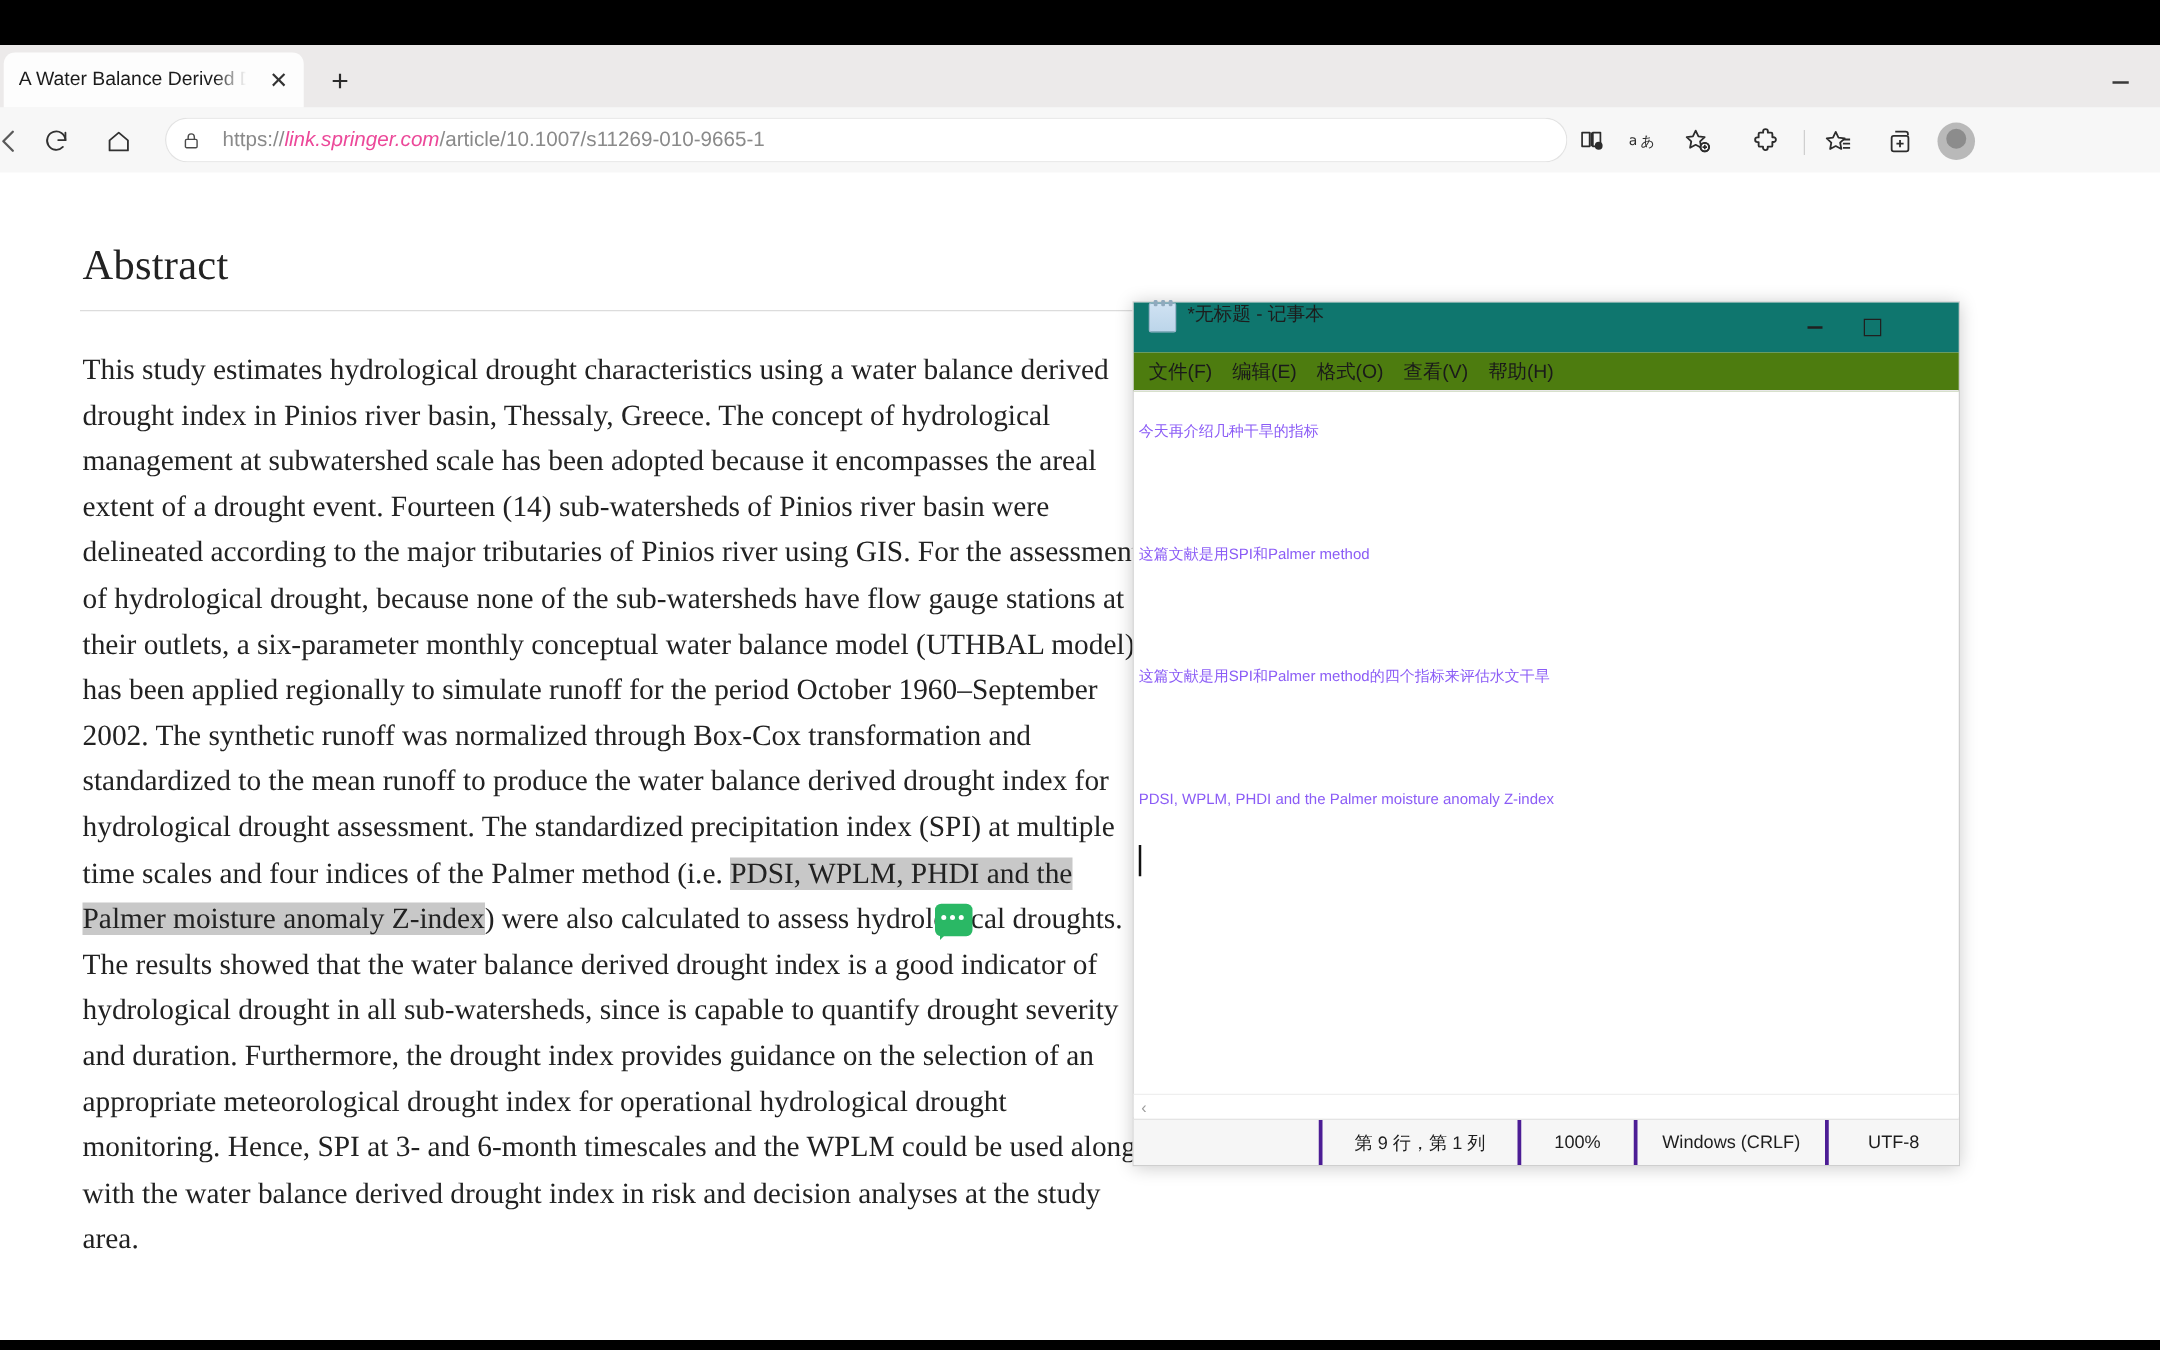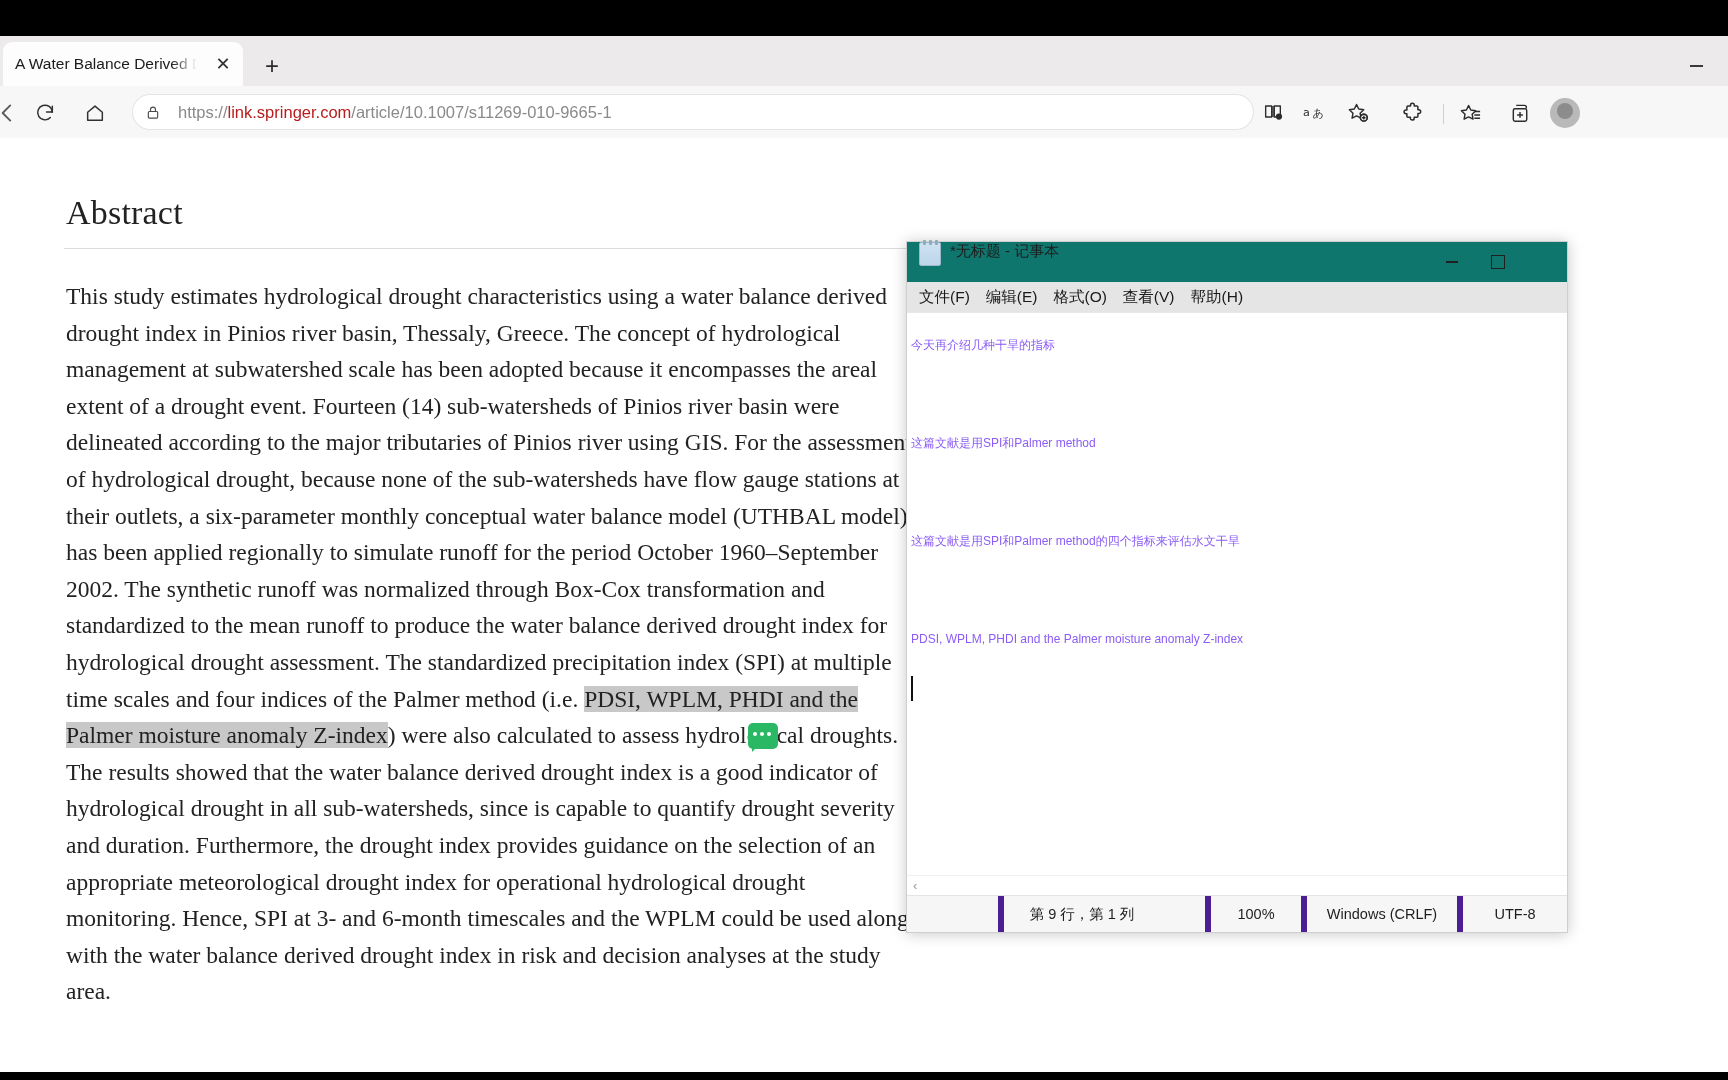--- a/index.html
+++ b/index.html
@@ -69,21 +69,21 @@
 
   .omnibox{
     position:absolute;left:132px;top:8px;width:1122px;height:36px;
     background:#fff;border-radius:18px;display:flex;align-items:center;
     box-shadow:0 0 0 1px #e3e3e3 inset;
   }
   .lock{margin-left:10px;width:22px;height:22px;display:flex;align-items:center;justify-content:center;}
   .url{
     margin-left:14px;font-size:16.5px;color:#8a8a8a;white-space:nowrap;
   }
-  .url b{color:#b91c1c;font-weight:400;}
+  .url b{color:#ec4899;font-weight:400;font-style:italic;}
 
   .om-actions{position:absolute;left:1258px;top:8px;height:36px;display:flex;align-items:center;gap:12px;}
   .om-ico{width:30px;height:30px;display:flex;align-items:center;justify-content:center;color:#2c2c2c;}
   .ext-ico{position:absolute;left:1398px;top:12px;width:30px;height:30px;display:flex;align-items:center;justify-content:center;color:#2c2c2c;}
   .divider-v{position:absolute;left:1443px;top:18px;width:1px;height:20px;background:#cfcfcf;}
   .right-ico{position:absolute;top:12px;width:30px;height:30px;display:flex;align-items:center;justify-content:center;color:#2c2c2c;}
   .r-fav{left:1455px;}
   .r-coll{left:1505px;}
   .avatar{
     position:absolute;left:1550px;top:12px;width:30px;height:30px;border-radius:50%;
@@ -153,21 +153,21 @@
   .np-title-text{margin-left:9px;font-size:15px;color:#1d1d1d;}
   .np-min,.np-max,.np-close{
     position:absolute;top:0;width:46px;height:40px;display:flex;align-items:center;justify-content:center;color:#202020;
   }
   .np-min{right:92px;}
   .np-max{right:46px;}
   .np-min i{display:block;width:12px;height:1.5px;background:#202020;}
   .np-max i{display:block;width:12px;height:12px;border:1.5px solid #202020;}
 
   .np-menu{
-    position:relative;height:30px;background:#e5e5e5;display:flex;align-items:center;
+    position:relative;height:30px;background:#4d7c0f;display:flex;align-items:center;
     border-bottom:1px solid #e8e8e8;padding-left:12px;gap:16px;
   }
   .np-menu span{font-size:15.5px;color:#1a1a1a;}
 
   .np-text{
     position:relative;padding:8px 0 0 4px;height:590px;overflow:hidden;
     font-size:12px;line-height:49px;color:#8b5cf6;white-space:nowrap;
   }
   .np-line{height:49px;}
   .np-caret{
@@ -180,24 +180,24 @@
   }
   .np-hscroll .arrow{margin-left:6px;font-size:13px;color:#9d9d9d;line-height:1;}
 
   .np-status{
     position:absolute;left:0;bottom:0;width:660px;height:36px;background:#f6f6f6;
     border-top:1px solid #e4e4e4;display:flex;align-items:center;justify-content:flex-end;
     font-size:14.5px;color:#1d1d1d;
   }
   .np-status .cell{
     height:36px;display:flex;align-items:center;justify-content:center;
-    border-left:6px solid #4c1d95;padding:0 14px;
+    border-left:3px solid #4c1d95;padding:0 14px;
   }
   .cell-line{min-width:128px;}
-  .cell-zoom{min-width:62px;margin-left:45px;}
+  .cell-zoom{min-width:62px;}
   .cell-eol{min-width:122px;}
   .cell-enc{min-width:76px;}
 
   svg{display:block;}
 </style>
 </head>
 <body>
 
 <div class="screen">
 

